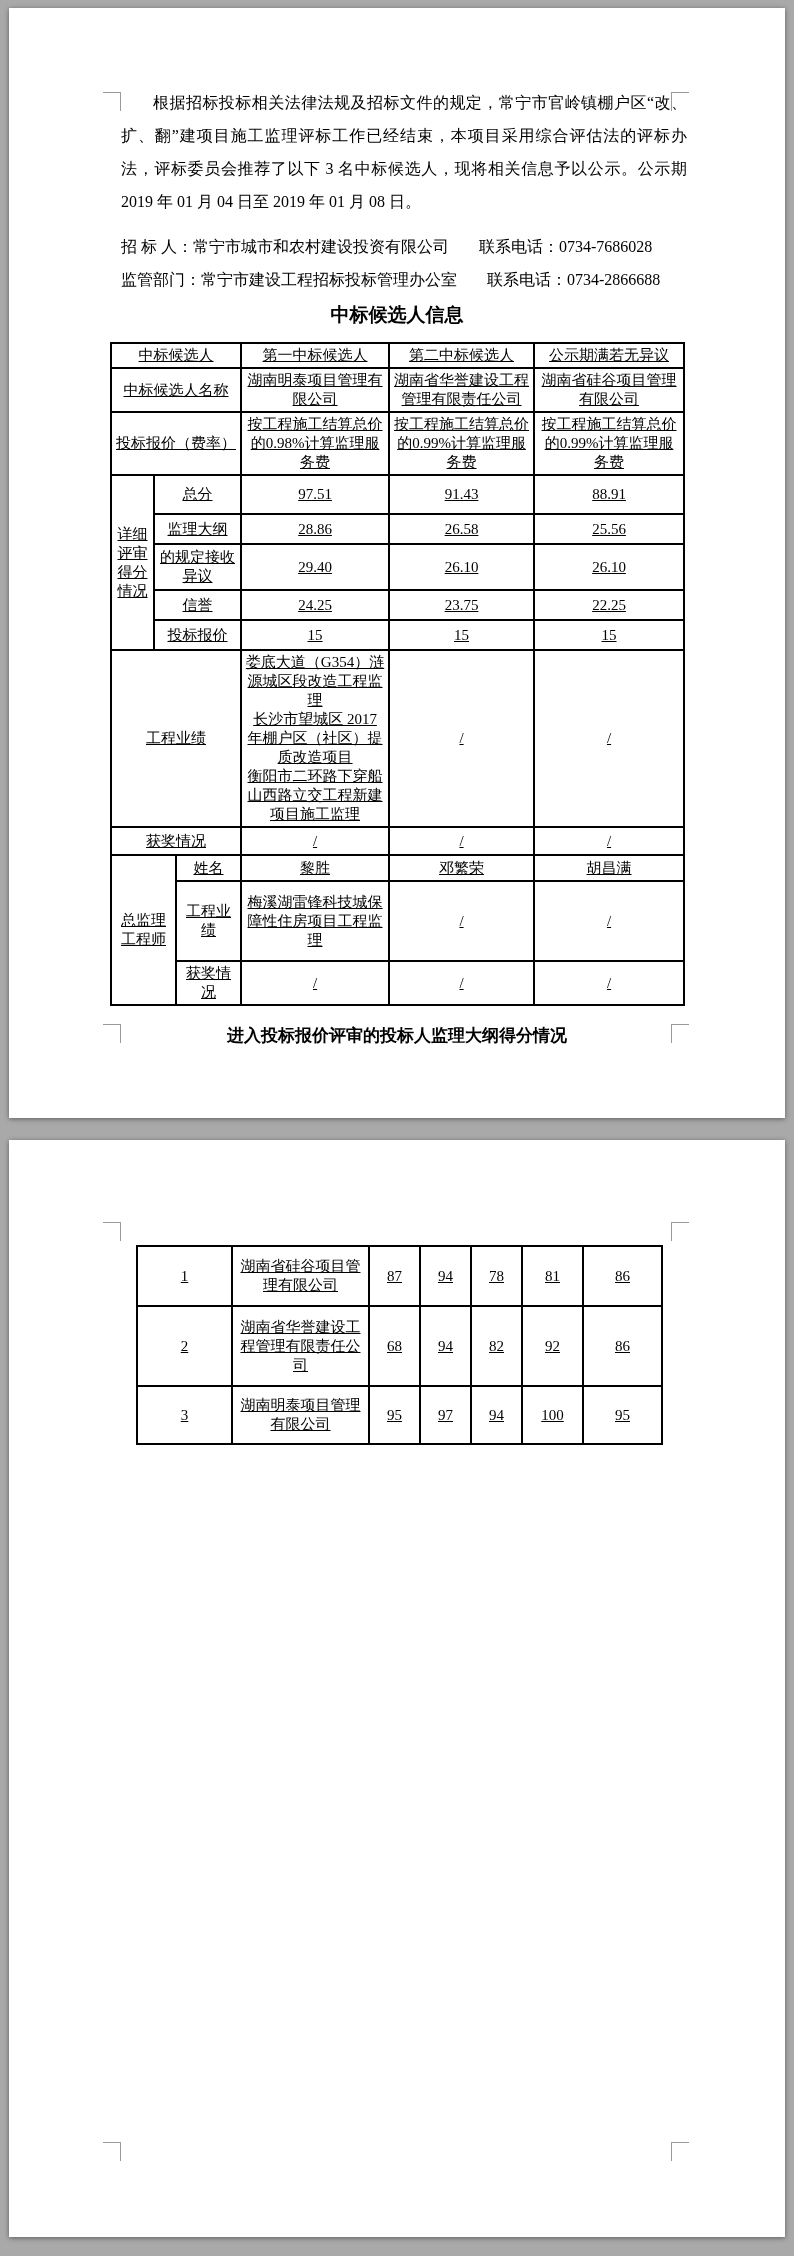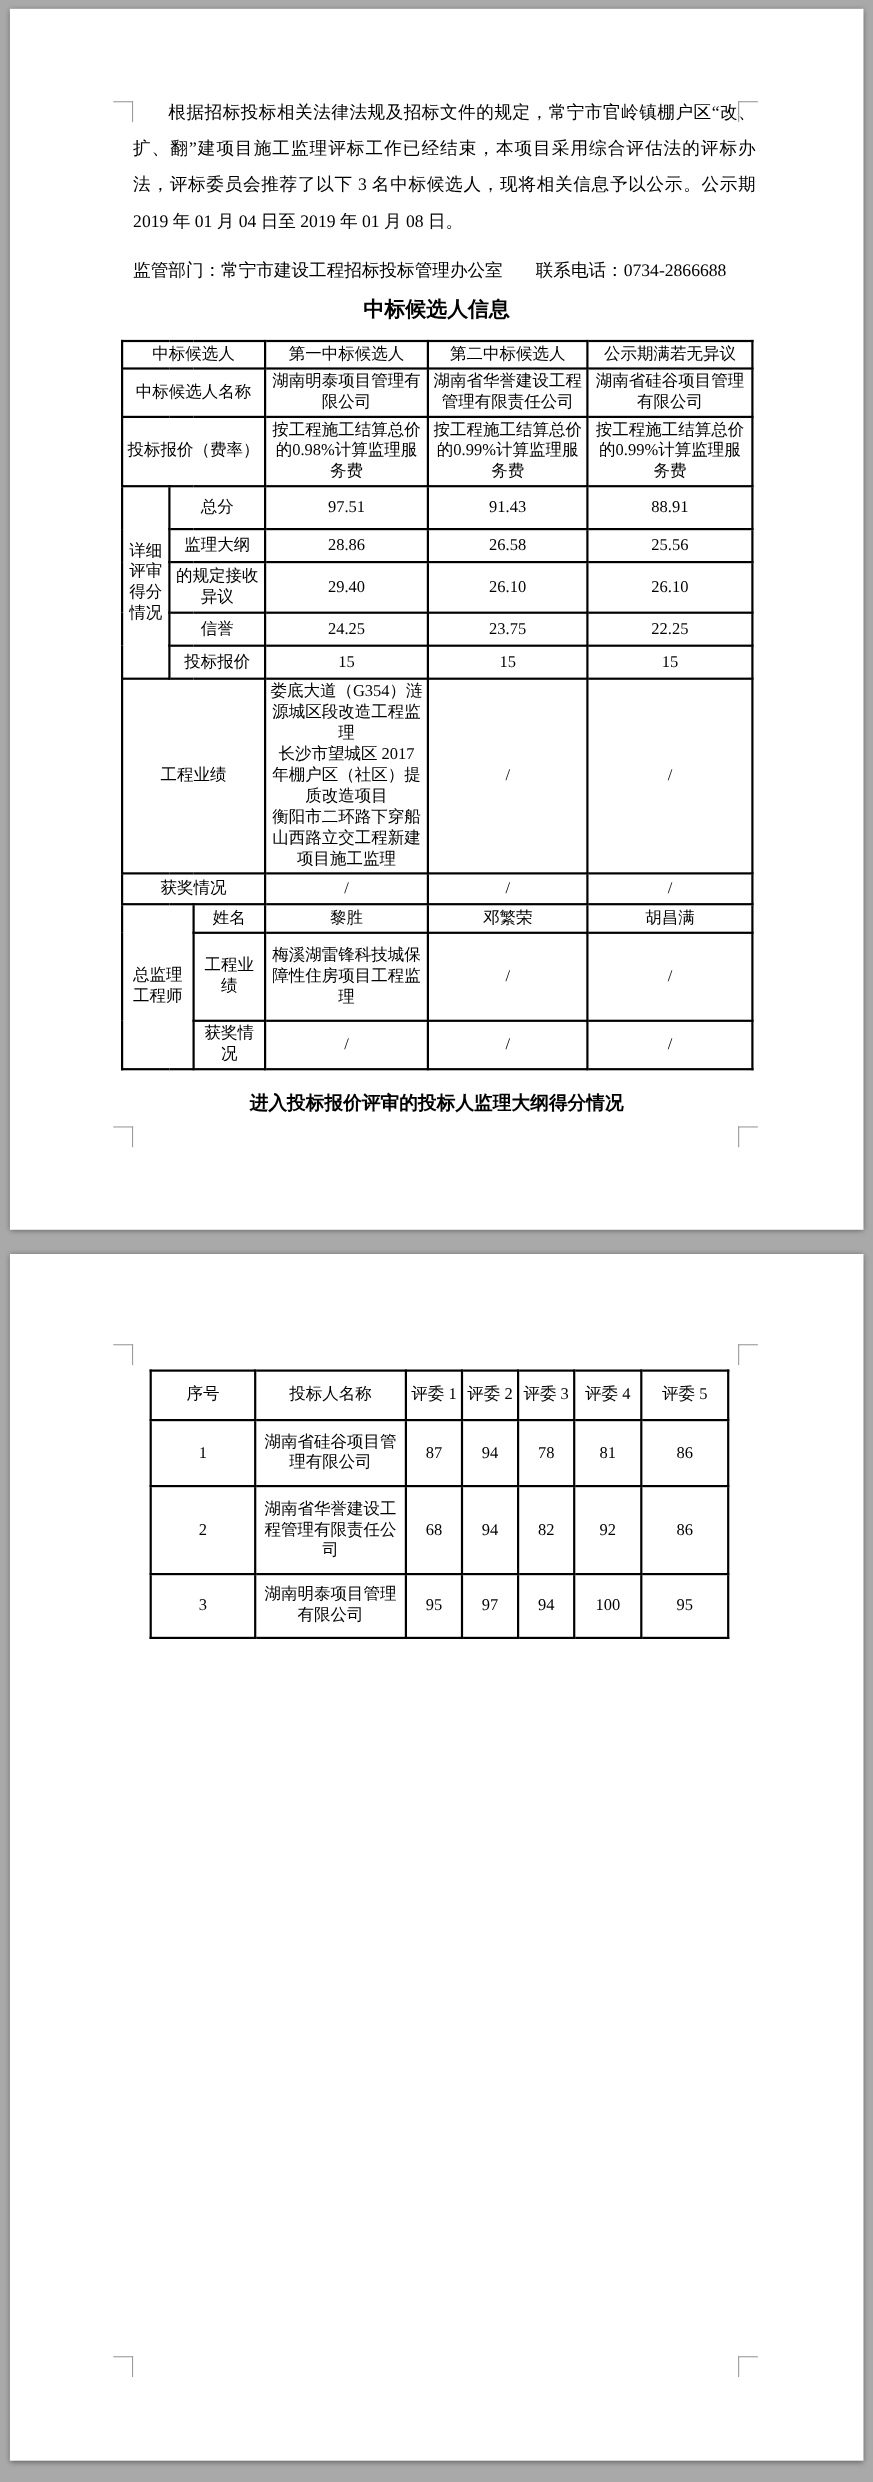--- a/index.html
+++ b/index.html
@@ -31,21 +31,21 @@
   .para.indent{text-indent:2em;}
   .contacts{margin-top:12px;}
   .contact-line{font-size:16px;line-height:33px;white-space:nowrap;}
   .contact-phone{margin-left:30px;}
 
   .doc-title{
     font-size:19px;font-weight:bold;text-align:center;
     margin:6px 0 0 0;line-height:26px;
   }
 
-  table{border-collapse:collapse;table-layout:fixed;}
+  table{border-collapse:collapse;table-layout:fixed;text-decoration:underline;}
   td{
     border:2px solid #000;
     text-align:center;vertical-align:middle;
     font-size:15px;line-height:19px;
     padding:2px 3px;
     word-break:break-all;
     overflow:hidden;
   }
 
   #candidates-table{margin:14px 0 0 101px;width:573px;}
@@ -70,20 +70,23 @@
 <div class="page" id="page1">
 
   <div class="mark ml" style="left:94px;top:84px;"></div>
   <div class="mark mr" style="left:662px;top:84px;"></div>
   <div class="mark ml" style="left:94px;top:1016px;"></div>
   <div class="mark mr" style="left:662px;top:1016px;"></div>
 
   <div class="textblock">
     <p class="para indent">根据招标投标相关法律法规及招标文件的规定，常宁市官岭镇棚户区“改、扩、翻”建项目施工监理评标工作已经结束，本项目采用综合评估法的评标办法，评标委员会推荐了以下 3 名中标候选人，现将相关信息予以公示。公示期 2019 年 01 月 04 日至 2019 年 01 月 08 日。</p>
     <div class="contacts">
+      <div class="contact-line">
+        <span>招 标 人：</span><span>常宁市城市和农村建设投资有限公司</span><span class="contact-phone">联系电话：</span><span>0734-7686028</span>
+      </div>
       <div class="contact-line">
         <span>监管部门：</span><span>常宁市建设工程招标投标管理办公室</span><span class="contact-phone">联系电话：</span><span>0734-2866688</span>
       </div>
     </div>
   </div>
 
   <h2 class="doc-title">中标候选人信息</h2>
 
   <table id="candidates-table">
     <colgroup>
@@ -194,29 +197,20 @@
     <colgroup>
       <col style="width:95px">
         <col style="width:137px">
       <col style="width:51px">
         <col style="width:51px">
         <col style="width:51px">
       <col style="width:61px">
         <col style="width:79px">
     </colgroup>
     <tbody>
-        <tr style="height:45px">
-      <td>序号</td>
-      <td>投标人名称</td>
-      <td>评委 1</td>
-      <td>评委 2</td>
-      <td>评委 3</td>
-      <td>评委 4</td>
-      <td>评委 5</td>
-    </tr>
     <tr style="height:60px">
       <td>1</td>
       <td>湖南省硅谷项目管理有限公司</td>
       <td>87</td>
       <td>94</td>
       <td>78</td>
       <td>81</td>
       <td>86</td>
     </tr>
     <tr style="height:80px">

